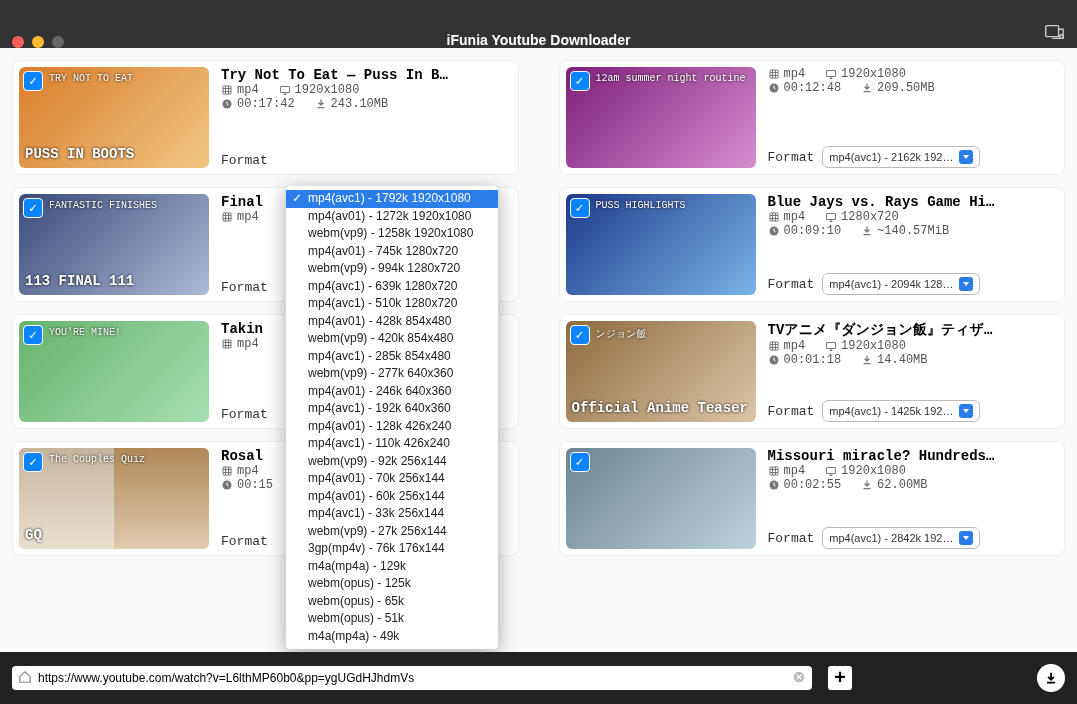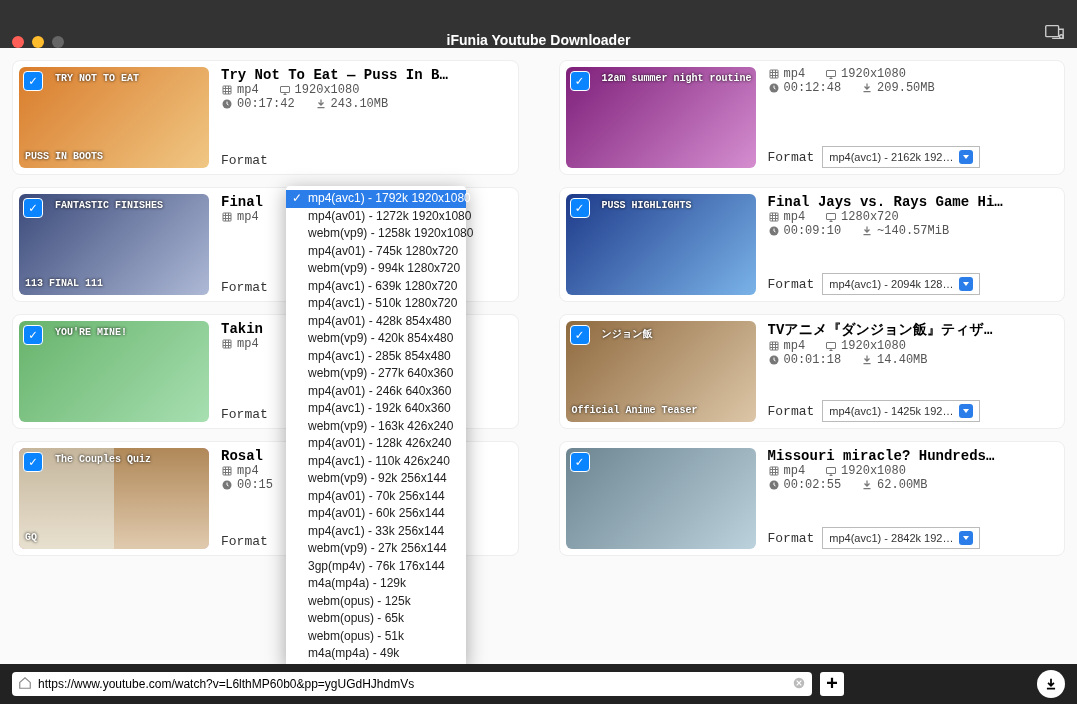--- a/index.html
+++ b/index.html
@@ -75,30 +75,30 @@
   background: #0a84ff;
   border-radius: 4px;
   border: 1px solid white;
   display: flex; align-items: center; justify-content: center;
   color: white; font-size: 13px;
 }
 .thumb .overlay-text {
   position: absolute;
   bottom: 6px; left: 6px; right: 6px;
   color: white;
-  font-size: 10px;
+  font-size: 14px;
   font-weight: bold;
   text-shadow: 0 0 3px black;
 }
 .thumb .top-overlay {
   position: absolute;
-  top: 6px; left: 36px;
+  top: 6px; left: 30px;
   color: white;
   font-size: 10px;
-  font-weight: bold;
+  font-weight: normal;
   text-shadow: 0 0 3px black;
 }
 .info {
   flex: 1;
   display: flex;
   flex-direction: column;
   min-width: 0;
 }
 .title {
   font-weight: bold;
@@ -124,21 +124,21 @@
   margin-top: auto;
   display: flex;
   align-items: center;
   gap: 8px;
   font-size: 13px;
   color: #333;
 }
 .format-row label { font-size: 13px; }
 .select {
   border: 1px solid #bbb;
-  border-radius: 0;
+  border-radius: 6px;
   height: 22px;
   display: flex;
   align-items: center;
   padding: 0 6px;
   font-size: 11px;
   background: white;
   gap: 6px;
   min-width: 150px;
   justify-content: space-between;
   font-family: -apple-system, sans-serif;
@@ -152,21 +152,21 @@
 .select .arrow::before {
   content: "";
   border-left: 3px solid transparent;
   border-right: 3px solid transparent;
   border-top: 4px solid white;
 }
 .dropdown {
   position: absolute;
   top: 138px;
   left: 286px;
-  width: 180px;
+  width: 212px;
   background: white;
   box-shadow: 0 4px 20px rgba(0,0,0,0.35);
   border-radius: 4px;
   padding: 4px 0;
   font-family: -apple-system, sans-serif;
   font-size: 12px;
   max-height: 500px;
   z-index: 100;
 }
 .dropdown-item {
@@ -179,26 +179,26 @@
 .dropdown-item.selected {
   background: #2b7de9;
   color: white;
 }
 .dropdown-item.selected::before {
   content: "✓";
   position: absolute;
   left: 6px;
 }
 .bottombar {
-  height: 40px;
+  height: 52px;
   background: #222;
   display: flex;
   align-items: center;
   padding: 0 12px;
-  gap: 8px;
+  gap: 16px;
 }
 .urlbox {
   flex: 1;
   max-width: 800px;
   height: 24px;
   background: white;
   border-radius: 4px;
   display: flex;
   align-items: center;
   padding: 0 6px;
@@ -382,21 +382,21 @@
             <label>Format</label>
           </div>
         </div>
       </div>
       <div class="card">
         <div class="thumb thumb6">
           <div class="check">✓</div>
           <div class="top-overlay">PUSS HIGHLIGHTS</div>
         </div>
         <div class="info">
-          <div class="title">Final Jays vs. Rays Game Hi…</div>
+          <div class="title">Blue Jays vs. Rays Game Hi…</div>
           <div class="meta-row">
             <span class="meta-item">
               <svg width="12" height="12" viewBox="0 0 24 24" fill="none" stroke="#777" stroke-width="2">
                 <rect x="4" y="4" width="16" height="16" rx="1"></rect>
                 <path d="M4 9h16M4 15h16M9 4v16M15 4v16"></path>
               </svg>
               <span>mp4</span>
             </span>
             <span class="meta-item">
               <svg width="12" height="12" viewBox="0 0 24 24" fill="none" stroke="#777" stroke-width="2">
@@ -586,21 +586,20 @@
         <div class="dropdown-item">mp4(av01) - 745k 1280x720</div>
         <div class="dropdown-item">webm(vp9) - 994k 1280x720</div>
         <div class="dropdown-item">mp4(avc1) - 639k 1280x720</div>
         <div class="dropdown-item">mp4(avc1) - 510k 1280x720</div>
         <div class="dropdown-item">mp4(av01) - 428k 854x480</div>
         <div class="dropdown-item">webm(vp9) - 420k 854x480</div>
         <div class="dropdown-item">mp4(avc1) - 285k 854x480</div>
         <div class="dropdown-item">webm(vp9) - 277k 640x360</div>
         <div class="dropdown-item">mp4(av01) - 246k 640x360</div>
         <div class="dropdown-item">mp4(avc1) - 192k 640x360</div>
-        <div class="dropdown-item">webm(vp9) - 163k 426x240</div>
         <div class="dropdown-item">mp4(av01) - 128k 426x240</div>
         <div class="dropdown-item">mp4(avc1) - 110k 426x240</div>
         <div class="dropdown-item">webm(vp9) - 92k 256x144</div>
         <div class="dropdown-item">mp4(av01) - 70k 256x144</div>
         <div class="dropdown-item">mp4(av01) - 60k 256x144</div>
         <div class="dropdown-item">mp4(avc1) - 33k 256x144</div>
         <div class="dropdown-item">webm(vp9) - 27k 256x144</div>
         <div class="dropdown-item">3gp(mp4v) - 76k 176x144</div>
         <div class="dropdown-item">m4a(mp4a) - 129k</div>
         <div class="dropdown-item">webm(opus) - 125k</div>

